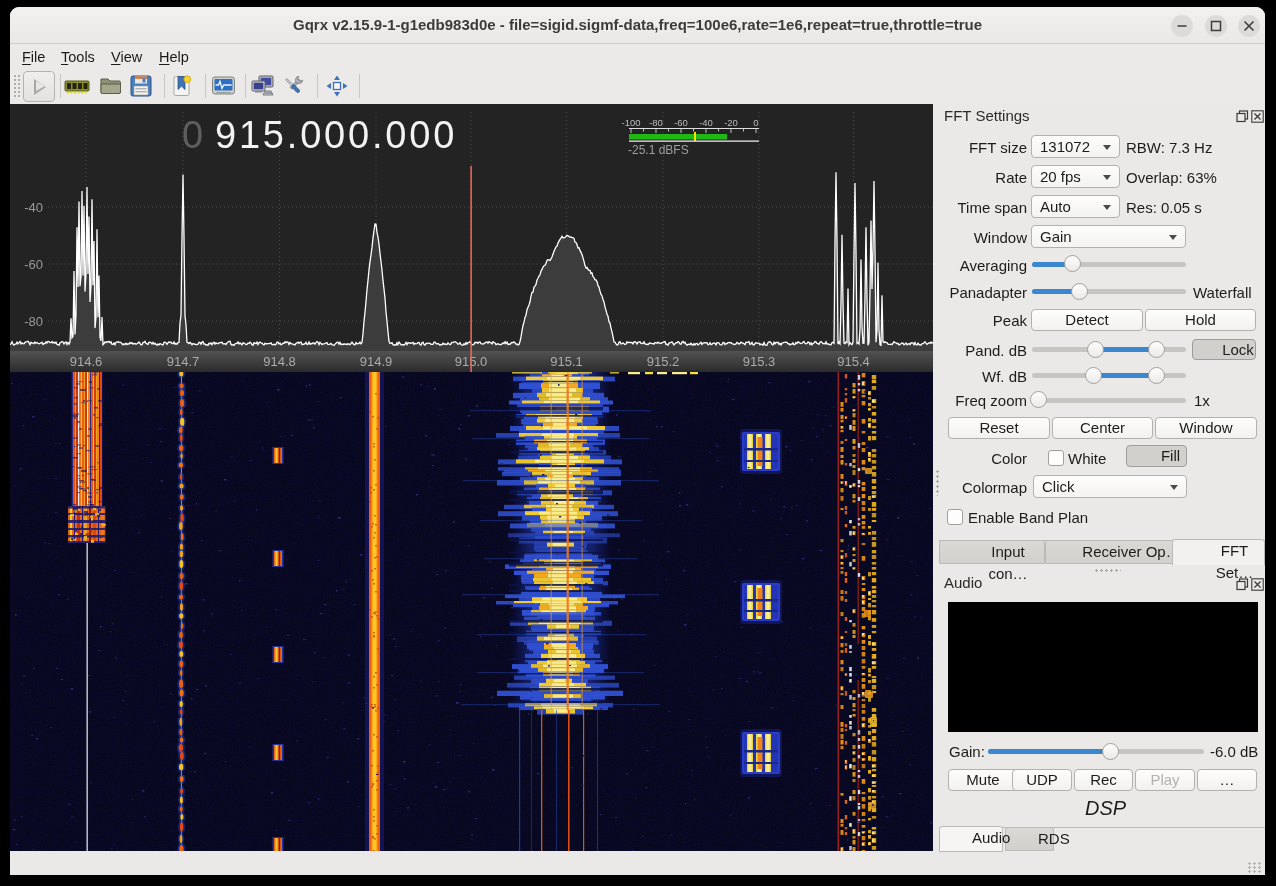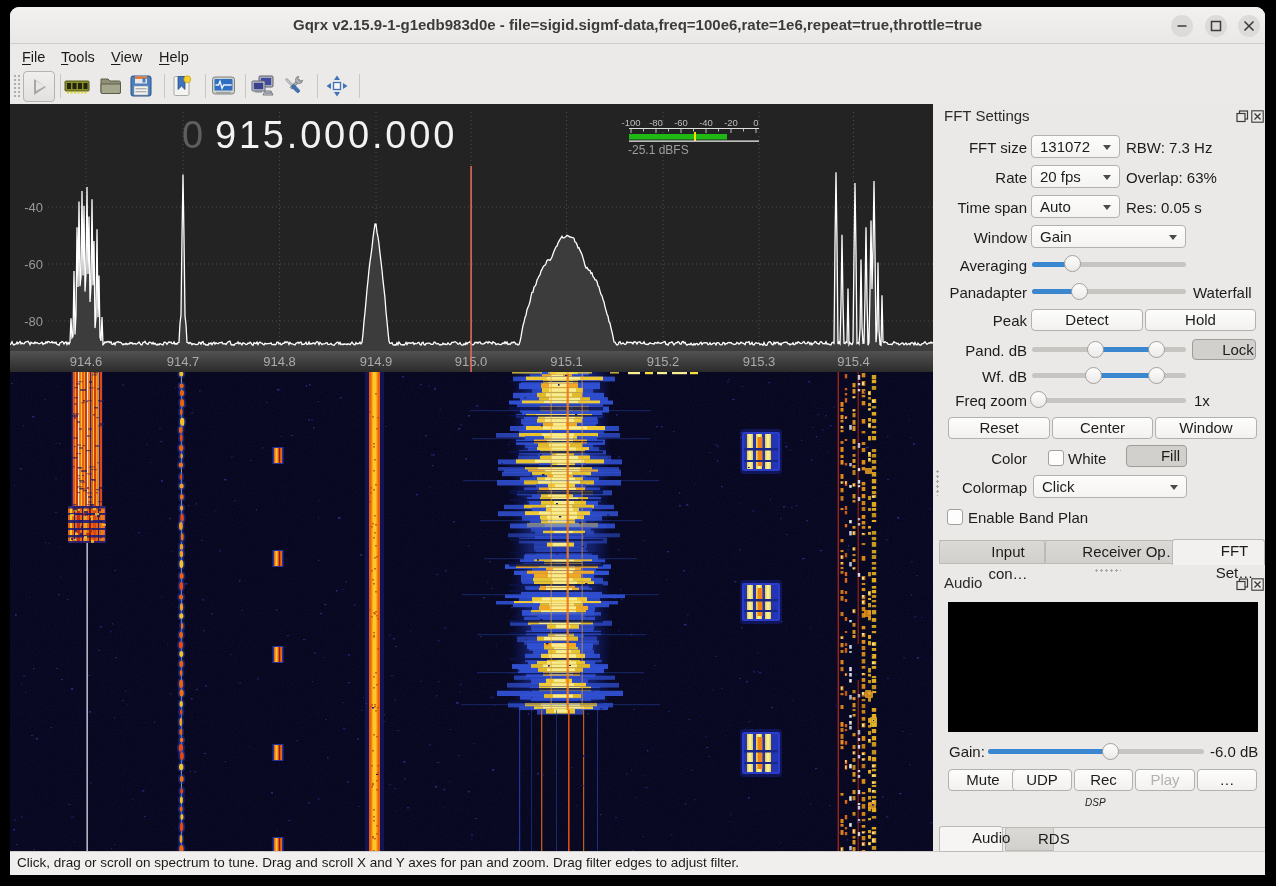--- a/index.html
+++ b/index.html
@@ -54,21 +54,21 @@
   border:1px solid #bcb9b6; border-radius:3px 3px 0 0; font-size:15px; color:#1c1c1c;
   text-align:center; line-height:22px;padding-left:32px; }
 .tab.active { background:#f2f1ef; border-bottom:none; height:26px; z-index:3; }
 .tab.active2 { background:#f6f5f3; height:26px; z-index:3; }
 .vdots { position:absolute; width:3px; height:26px;
   background-image:radial-gradient(circle at 1.5px 1.5px, #aaa8a5 1px, transparent 1.2px);
   background-size:3px 5px; }
 .hdots { position:absolute; width:26px; height:3px;
   background-image:radial-gradient(circle at 1.5px 1.5px, #aaa8a5 1px, transparent 1.2px);
   background-size:5px 3px; }
-.dsp { position:absolute; font-size:10px; font-style:italic; color:#1c1c1c; }
+.dsp { position:absolute; font-size:20px; font-style:italic; color:#1c1c1c; }
 .grip { position:absolute; width:14px; height:12px;
   background-image:radial-gradient(circle at 1.5px 1.5px, #b5b3b0 1px, transparent 1.2px);
   background-size:5px 4px; }
 #statusbar { position:absolute; left:0; top:844px; width:100%; height:24px;
   background:#f0efed; border-top:1px solid #cfcdca; font-size:13.5px; color:#1a1a1a; }
 #statusbar span { position:absolute; left:7px; top:3px; }
 </style></head>
 <body>
 <div id="win">
   <div id="titlebar">
@@ -1879,15 +1879,12 @@
     <div class="btn " style="left:938px;top:762px;width:70px;height:22px;line-height:20px">Mute</div>
     <div class="btn " style="left:1002px;top:762px;width:60px;height:22px;line-height:20px">UDP</div>
     <div class="btn " style="left:1064px;top:762px;width:59px;height:22px;line-height:20px">Rec</div>
     <div class="btn disabled" style="left:1125px;top:762px;width:60px;height:22px;line-height:20px">Play</div>
     <div class="btn " style="left:1187px;top:762px;width:60px;height:22px;line-height:20px">…</div>
     <div class="dsp" style="left:1075px;top:790px">DSP</div>
     <div class="tabline" style="left:929px;top:820px;width:326px"></div>
     <div class="tab active2" style="left:929px;top:819px;width:64px">Audio</div>
     <div class="tab" style="left:995px;top:820px;width:49px">RDS</div>
     <div class="grip" style="left:1238px;top:855px"></div>
-  <div id="statusbar">
-      <span>Click, drag or scroll on spectrum to tune. Drag and scroll X and Y axes for pan and zoom. Drag filter edges to adjust filter.</span>
-    </div>
 </div>
 </body></html>

